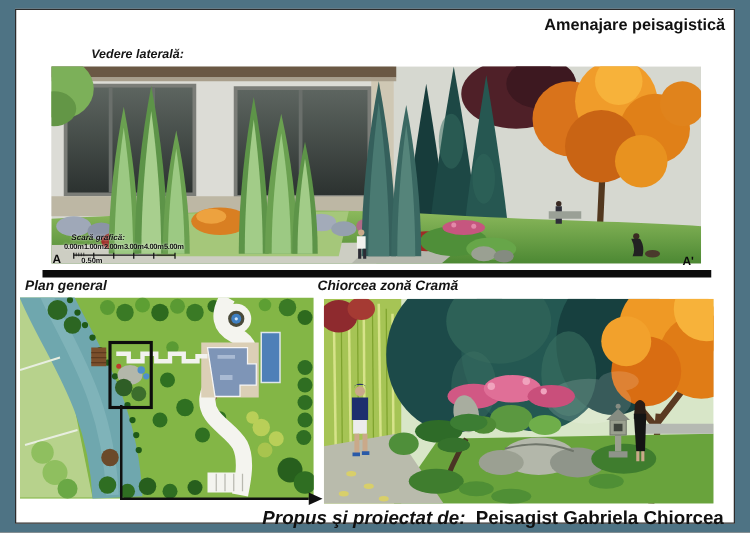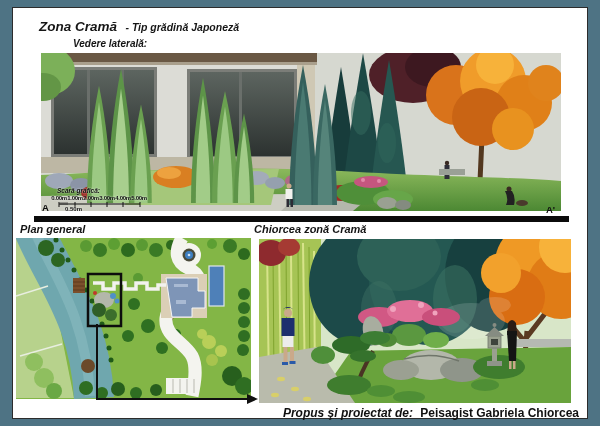--- a/index.html
+++ b/index.html
@@ -37,36 +37,33 @@
 
   .pane-label { font:bold italic 11px "Liberation Sans", sans-serif; color:#141414; }
   #plan-label { left:7px; top:215px; }
   #detail-label { left:241px; top:215px; }
 
   .plan-view   { left:3px;  top:230px; width:235px; height:161px; }
   .detail-view { left:246px; top:231px; width:312px; height:164px; overflow:hidden; }
 
   .callout { left:78px; top:312px; z-index:7; }
 
-  .credit { right:8px; top:398px; font-size:12px; color:#101010; white-space:nowrap; }
+  .credit { right:8px; top:398px; font-size:15px; color:#101010; white-space:nowrap; }
   .credit .pfx { font-style:italic; font-weight:bold; }
   .credit .name { font-weight:bold; margin-left:4px; }
 </style>
 </head>
 <body>
 
 <div class="board">
   <div class="page">
 
-    <div class="abs title-left">
-      <span class="main">Zona Cramă</span>
-      <span class="sub">- Tip grădină Japoneză</span>
-    </div>
     <div class="abs view-label">Vedere laterală:</div>
     <div class="abs title-right">
+      <div>Amenajare peisagistică</div>
     </div>
 
     <div class="abs side-view">
       <svg width="520" height="158" viewBox="0 0 520 158">
         <defs>
           <linearGradient id="lawn" x1="0" y1="0" x2="0" y2="1">
             <stop offset="0" stop-color="#8cb95c"></stop>
               <stop offset="1" stop-color="#4c8833"></stop>
           </linearGradient>
           <linearGradient id="glass" x1="0" y1="0" x2="0" y2="1">

